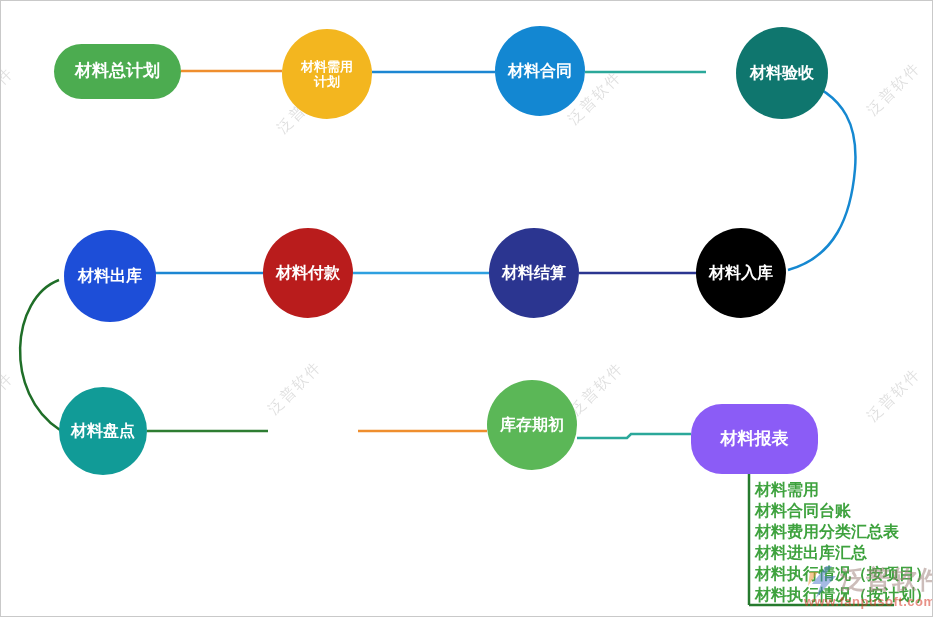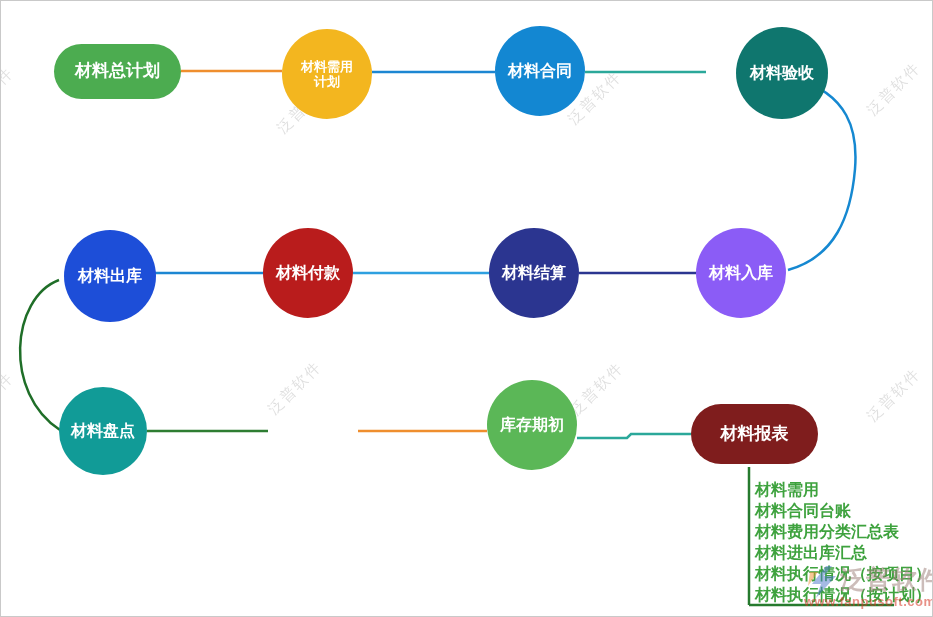--- a/index.html
+++ b/index.html
@@ -55,24 +55,24 @@
   </svg>
 
   <div class="node pill" style="left: 53px; top: 43px; width: 127px; height: 55px; background: rgb(76, 172, 80);">材料总计划</div>
   <div class="node circle small-label" style="left: 281px; top: 28px; width: 90px; height: 90px; background: rgb(243, 182, 31);">材料需用
 计划</div>
   <div class="node circle" style="left: 494px; top: 25px; width: 90px; height: 90px; background: rgb(19, 135, 210);">材料合同</div>
   <div class="node circle" style="left: 735px; top: 26px; width: 92px; height: 92px; background: #0f766e;">材料验收</div>
   <div class="node circle" style="left: 63px; top: 229px; width: 92px; height: 92px; background: #1d4ed8;">材料出库</div>
   <div class="node circle" style="left: 262px; top: 227px; width: 90px; height: 90px; background: #b91c1c;">材料付款</div>
   <div class="node circle" style="left: 488px; top: 227px; width: 90px; height: 90px; background: rgb(43, 53, 144);">材料结算</div>
-  <div class="node circle" style="left: 695px; top: 227px; width: 90px; height: 90px; background: #8b5cf6;">材料入库</div>
+  <div class="node circle" style="left: 695px; top: 227px; width: 90px; height: 90px; background: #000000;">材料入库</div>
   <div class="node circle" style="left: 58px; top: 386px; width: 88px; height: 88px; background: rgb(17, 155, 151);">材料盘点</div>
   <div class="node circle" style="left: 486px; top: 379px; width: 90px; height: 90px; background: rgb(91, 183, 87);">库存期初</div>
-  <div class="node pill" style="left: 690px; top: 403px; width: 127px; height: 60px; background: #7f1d1d;">材料报表</div>
+  <div class="node pill" style="left: 690px; top: 403px; width: 127px; height: 70px; background: #8b5cf6;">材料报表</div>
 
   <div id="report-list">
       <div>材料需用</div>
       <div>材料合同台账</div>
       <div>材料费用分类汇总表</div>
       <div>材料进出库汇总</div>
       <div>材料执行情况（按项目）</div>
       <div>材料执行情况（按计划）</div>
     </div>
 

